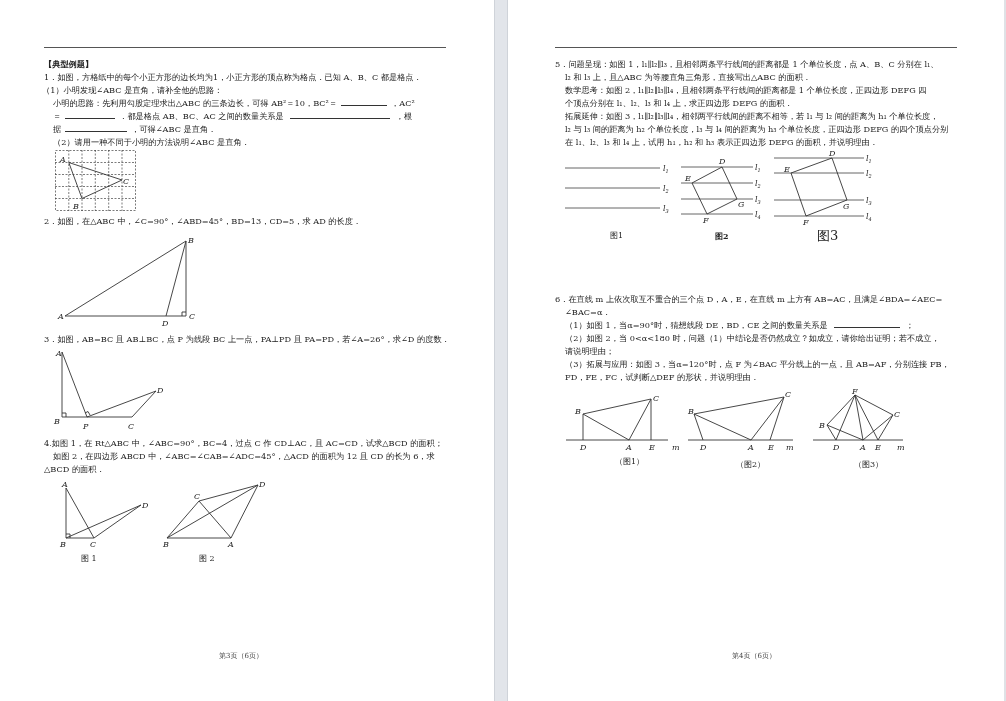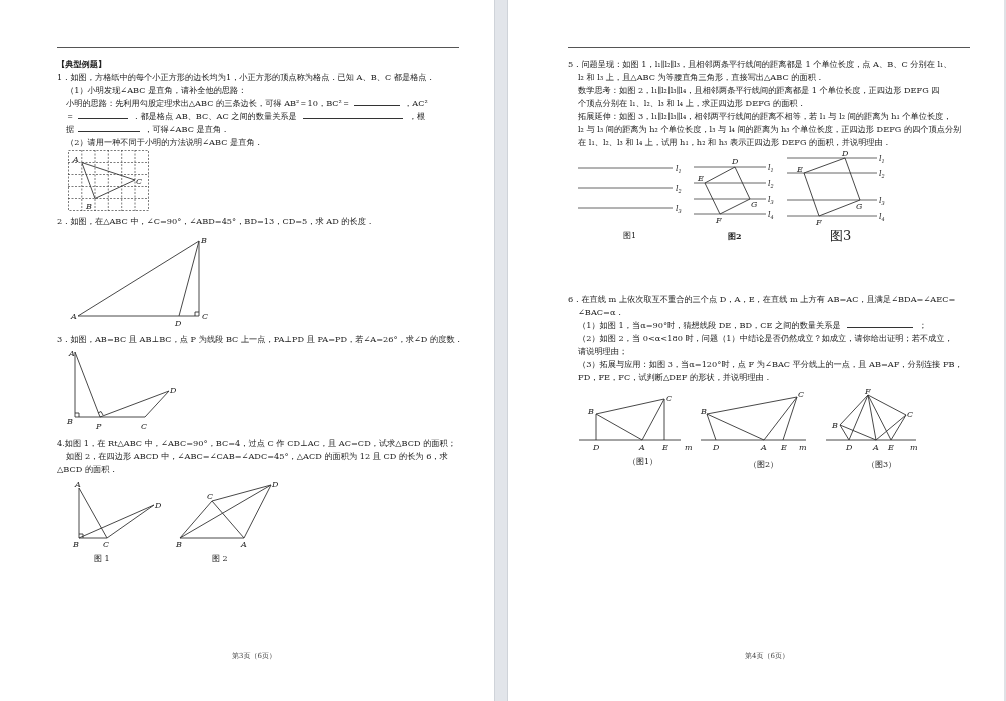--- a/index.html
+++ b/index.html
@@ -2,21 +2,21 @@
 <html><head>
 <meta charset="utf-8">
 <style>
   html, body { margin:0; padding:0; }
   body {
     width:1006px; height:701px; overflow:hidden; position:relative;
     background:#ffffff;
     font-family:"DejaVu Serif","Liberation Serif",serif;
     color:#222;
   }
-  .page { position:absolute; top:0; height:701px; background:#fff;margin-left:13px; }
+  .page { position:absolute; top:0; height:701px; background:#fff; }
   #page-left { left:0; width:494px; }
   #page-right { left:508px; width:456px; }
   .gutter {
     position:absolute; left:494px; top:0; width:14px; height:701px;
     background:#e2e5ea; border-left:1px solid #cfd3d9; border-right:1px solid #cfd3d9;
     box-sizing:border-box;
   }
   .right-edge { position:absolute; left:1004px; top:0; width:2px; height:701px; background:#dfe2e6; }
   .header-rule { position:absolute; top:47px; height:1px; background:#555; }
   .txt {
@@ -31,21 +31,21 @@
 </style>
 </head>
 <body>
 
 <div class="page" id="page-left">
   <div class="header-rule" style="left:44px;width:402px;"></div>
 
   <div class="txt bold" style="left:44px;top:58px;">【典型例题】</div>
 
   <div class="txt" style="left:44px;top:71px;">1．如图，方格纸中的每个小正方形的边长均为1，小正方形的顶点称为格点．已知 A、B、C 都是格点．</div>
-  <div class="txt" style="left:53px;top:84px;">（1）小明发现∠ABC 是直角，请补全他的思路：</div>
+  <div class="txt" style="left:42px;top:84px;">（1）小明发现∠ABC 是直角，请补全他的思路：</div>
   <div class="txt" style="left:53px;top:97px;">
     <span>小明的思路：先利用勾股定理求出△ABC 的三条边长，可得 AB²＝10，BC²＝</span><span class="blank" style="width:46px;margin:0 4px;"></span><span>，AC²</span>
   </div>
   <div class="txt" style="left:53px;top:110px;">
     <span>＝</span><span class="blank" style="width:50px;margin:0 4px;"></span><span>．都是格点 AB、BC、AC 之间的数量关系是</span><span class="blank" style="width:100px;margin:0 6px;"></span><span>，根</span>
   </div>
   <div class="txt" style="left:53px;top:123px;">
     <span>据</span><span class="blank" style="width:62px;margin:0 4px;"></span><span>，可得∠ABC 是直角．</span>
   </div>
   <div class="txt" style="left:53px;top:136px;">（2）请用一种不同于小明的方法说明∠ABC 是直角．</div>

